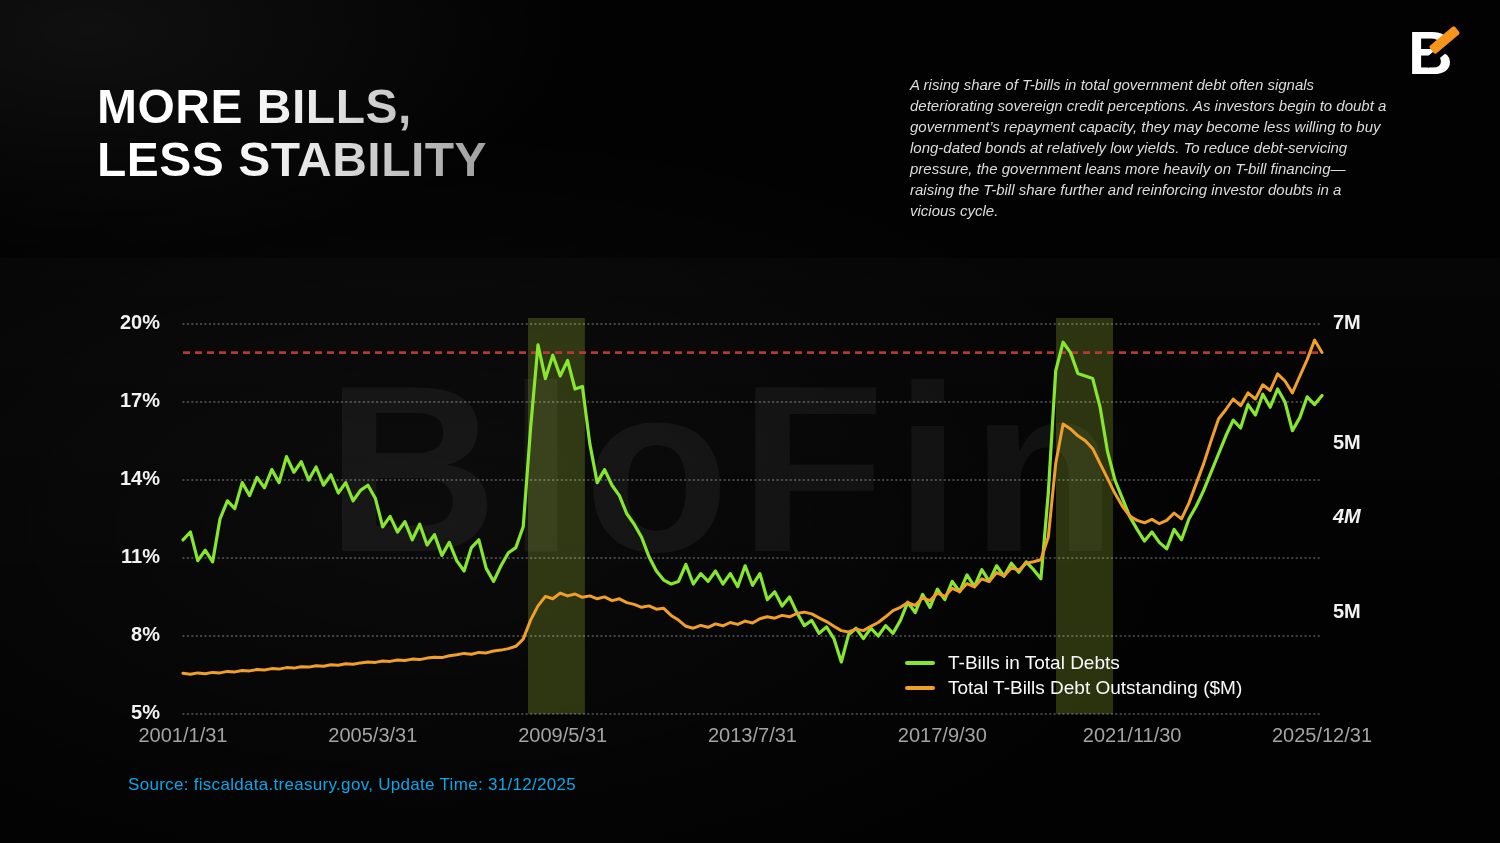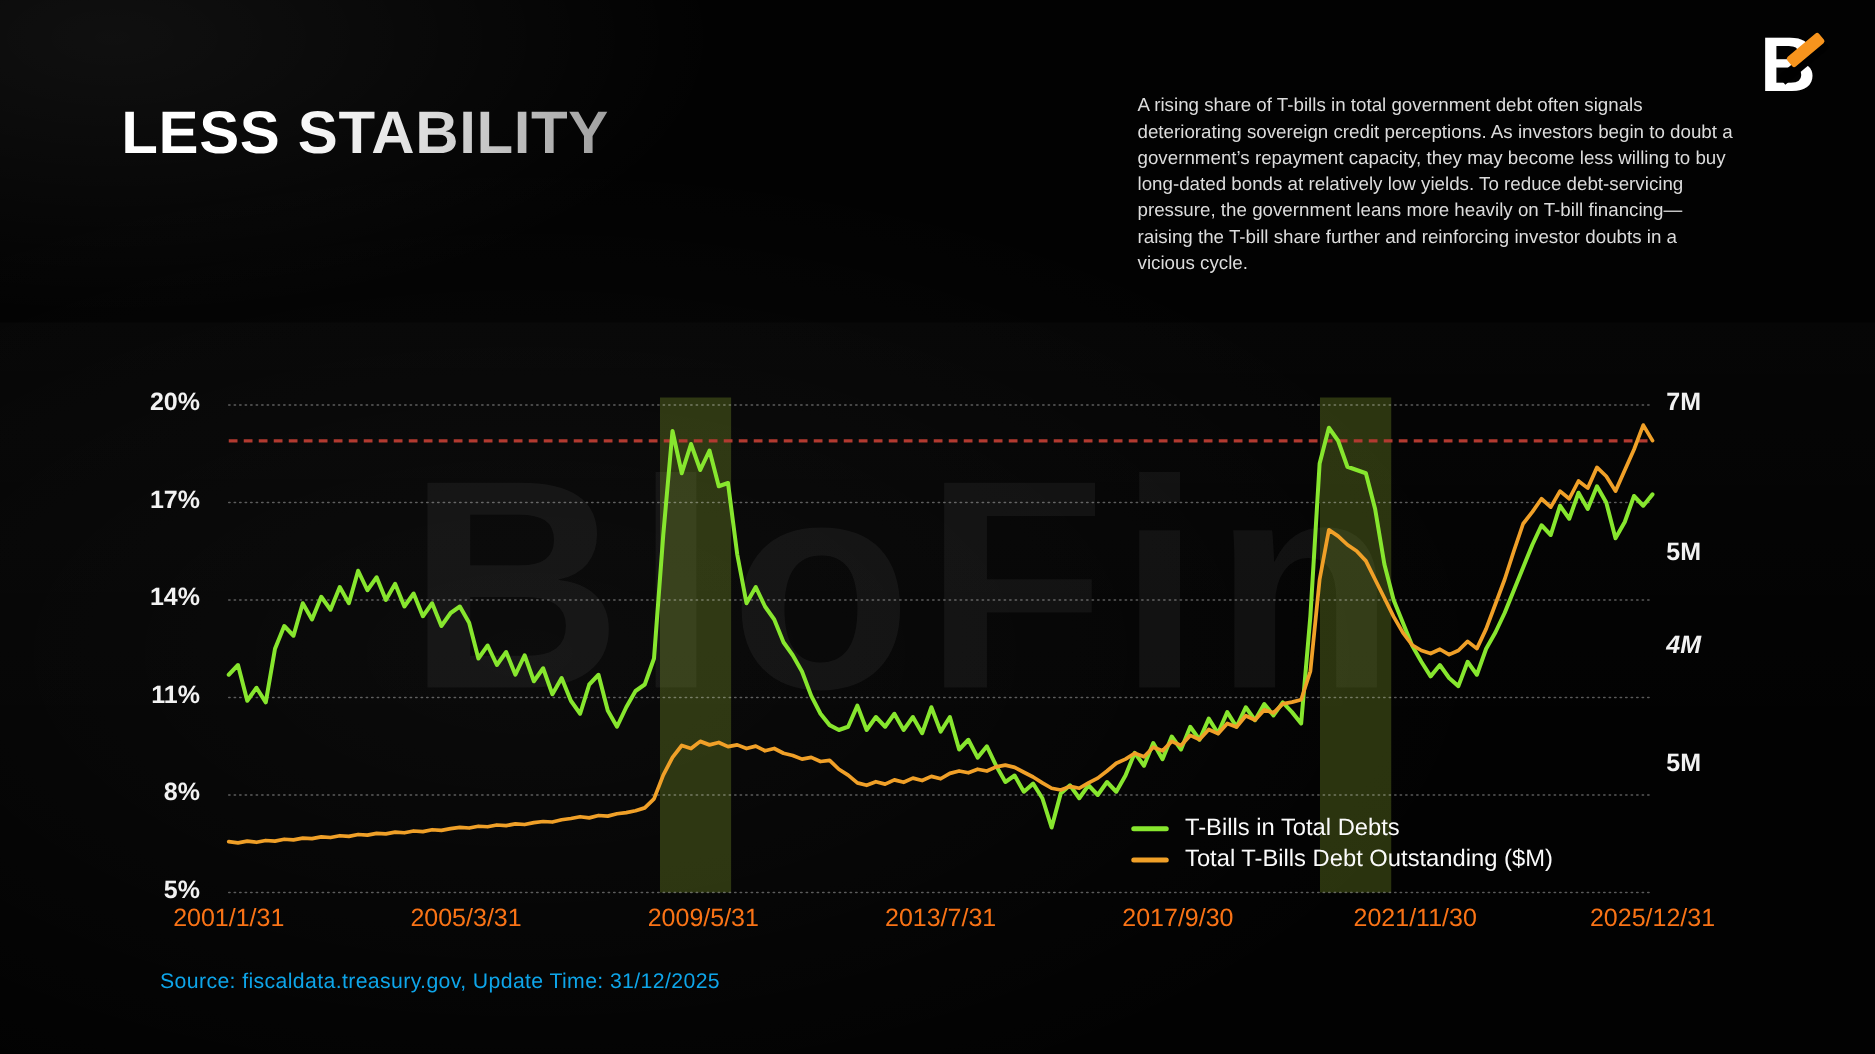--- a/index.html
+++ b/index.html
@@ -11,53 +11,54 @@
       radial-gradient(700px 320px at 90px 30px, rgba(255,255,255,0.055), rgba(255,255,255,0) 70%),
       radial-gradient(1100px 560px at 28% 62%, rgba(255,255,255,0.035), rgba(255,255,255,0) 72%),
       #020202;}
   #chart-section{left:0;top:258px;width:1500px;height:585px;
     background:linear-gradient(180deg, rgba(255,255,255,0.016), rgba(255,255,255,0) 60%);}
   #page-title{left:97px;top:80px;font-size:48px;line-height:53px;font-weight:900;
     letter-spacing:0.5px;color:#f2f2f2;
     background:linear-gradient(100deg,#ffffff 30%,#e8e8e8 55%,#9d9d9d 100%);
     -webkit-background-clip:text;background-clip:text;-webkit-text-fill-color:transparent;}
   #intro-paragraph{left:910px;top:74px;width:478px;font-size:15px;line-height:21px;
-    color:#dcdcdc;font-weight:400;}
+    color:#dcdcdc;font-weight:400;font-style:italic;}
   
   #blofin-logo{left:1406px;top:24px;width:58px;height:62px;}
   #logo-b{left:2px;top:-4px;font-size:62px;line-height:66px;font-weight:900;color:#ffffff;}
   .logo-cut{left:14px;top:21px;width:46px;height:9px;background:#000;transform:rotate(-40deg);}
   .logo-slash{left:22px;top:11px;width:33px;height:10px;background:#f7941d;border-radius:2px;
     transform:rotate(-40deg);}
   
   #chart-watermark{left:326px;top:344px;font-size:238px;line-height:250px;font-weight:900;
     letter-spacing:10px;color:rgba(255,255,255,0.05);user-select:none;}
   
   .ytick-left{position:absolute;left:80px;width:80px;text-align:right;font-size:20px;
     font-weight:700;color:#f2f2f2;}
   .ytick-right{position:absolute;left:1333px;width:70px;text-align:left;font-size:20px;
     font-weight:700;color:#f2f2f2;}
   .xtick{position:absolute;width:170px;text-align:center;font-size:20px;font-weight:500;
-    color:#f97316;top:724px;}
+    color:#a3a3a3;top:724px;}
   
   #legend{left:905px;top:650px;}
   .legend-item{display:flex;align-items:center;height:25px;text-align:right;}
   .legend-swatch{width:30px;height:4px;border-radius:2px;margin-right:13px;flex:none;}
   .legend-label{font-size:19px;font-weight:500;color:#fafafa;white-space:nowrap;}
   #source-note{left:128px;top:775px;font-size:17px;color:#0ea5e9;letter-spacing:0.3px;}
   #plot-svg{position:absolute;left:183px;top:324px;overflow:visible;}
 </style>
 </head>
 <body>
 
 <div class="abs" id="bg-glow"></div>
 
 <div class="abs" id="chart-section"></div>
 
 <div class="abs" id="page-title">
+  <div>MORE BILLS,</div>
   <div>LESS STABILITY</div>
 </div>
 
 <div class="abs" id="intro-paragraph">A rising share of T-bills in total government debt often signals deteriorating sovereign credit perceptions. As investors begin to doubt a government’s repayment capacity, they may become less willing to buy long-dated bonds at relatively low yields. To reduce debt-servicing pressure, the government leans more heavily on T-bill financing—raising the T-bill share further and reinforcing investor doubts in a vicious cycle.</div>
 
 <div class="abs" id="blofin-logo">
   <div class="abs" id="logo-b">B</div>
   <div class="abs logo-cut"></div>
   <div class="abs logo-slash"></div>
 </div>

